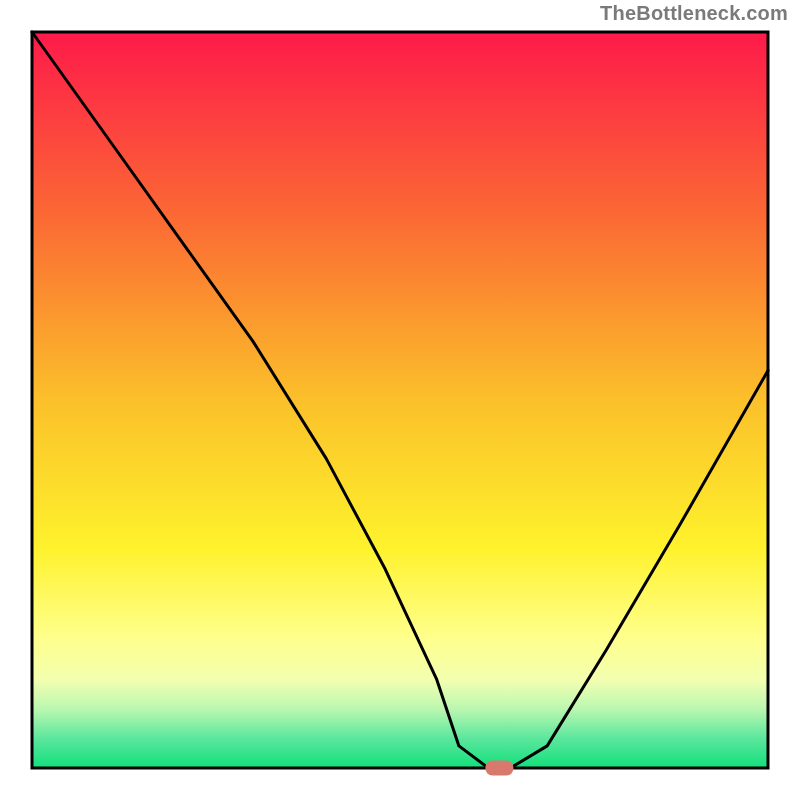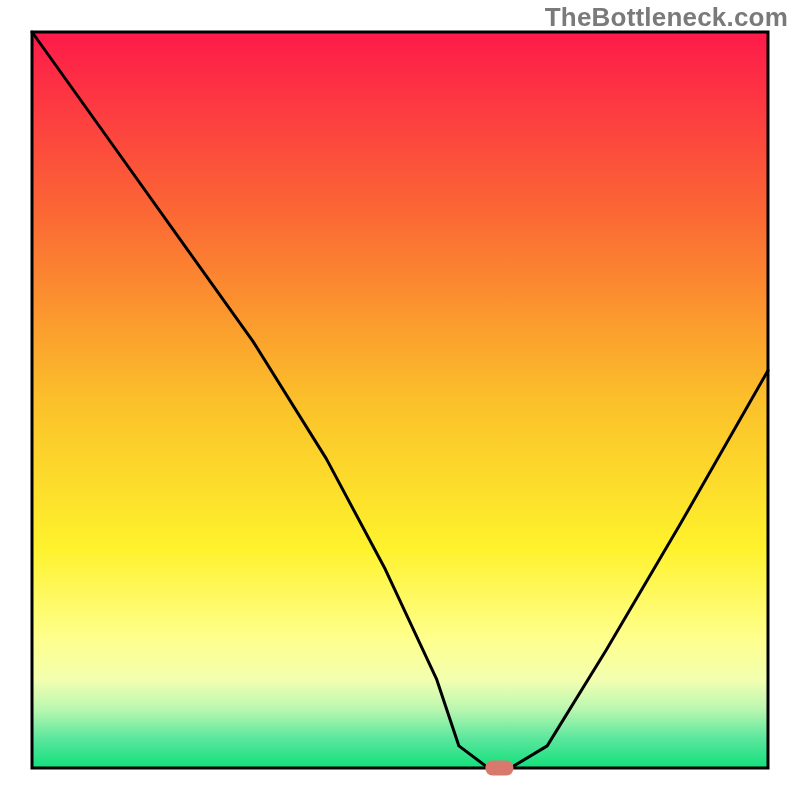--- a/index.html
+++ b/index.html
@@ -12,21 +12,21 @@
   }
   .chart-wrap {
     position: relative;
     width: 800px;
     height: 800px;
   }
   .watermark {
     position: absolute;
     top: 2px;
     right: 12px;
-    font-size: 26px;
+    font-size: 20px;
     font-weight: 600;
     color: #7a7a7a;
     letter-spacing: 0.2px;
     z-index: 10;
     margin-left: 36px;
   }
   svg.plot {
     position: absolute;
     top: 0;
     left: 0;

